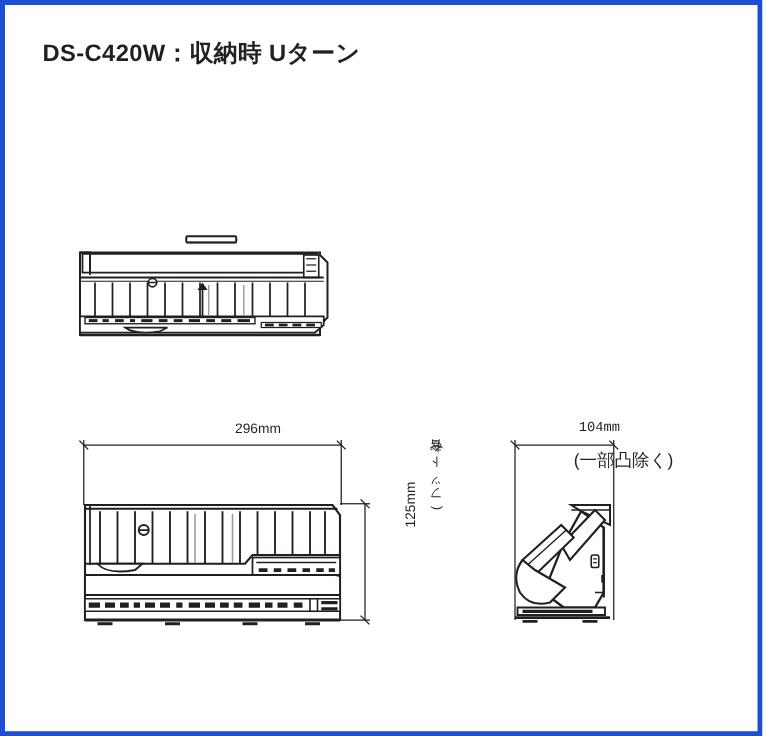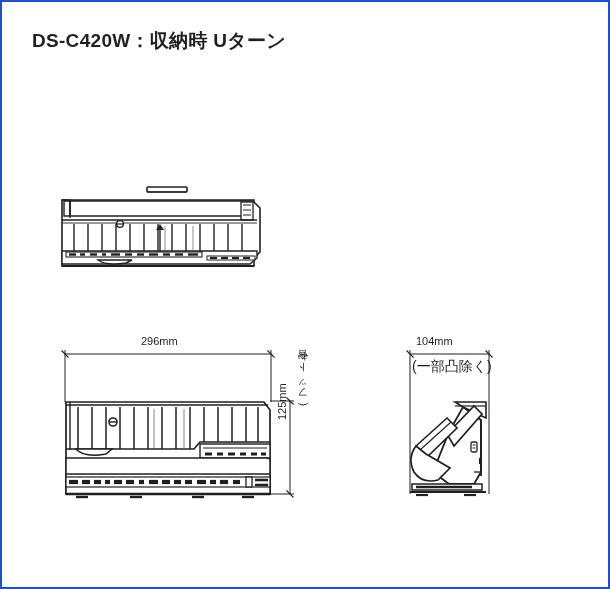--- a/index.html
+++ b/index.html
@@ -8,21 +8,21 @@
     background: #ffffff;
   }
   body {
     font-family: "Liberation Sans", "DejaVu Sans", sans-serif;
   }
   #page {
     position: relative;
     width: 610px;
     height: 589px;
     background: #ffffff;
-    border: 2px solid #1d4ed8;
+    border: 4px solid #1d4ed8;
     box-sizing: border-box;
     overflow: hidden;
   }
   #page-title {
     position: absolute;
     left: 30px;
     top: 26px;
     font-size: 19px;
     font-weight: bold;
     letter-spacing: 0.3px;
@@ -35,28 +35,30 @@
     top: 0;
     width: 610px;
     height: 589px;
   }
   .dim-label {
     position: absolute;
     font-size: 11px;
     color: #231f20;
     white-space: nowrap;
     letter-spacing: 0px;
+    margin-left: 45px;
   }
   #label-width-top {
     left: 139px;
     top: 333px;
   }
   #label-depth-top {
     left: 414px;
     top: 333px;
+    font-family: Liberation Mono, monospace;
   }
   #label-height-side {
     left: 286px;
     top: 418px;
     writing-mode: vertical-rl;
     text-orientation: mixed;
     transform: rotate(180deg);
     transform-origin: left top;
     font-size: 11px;
   }

